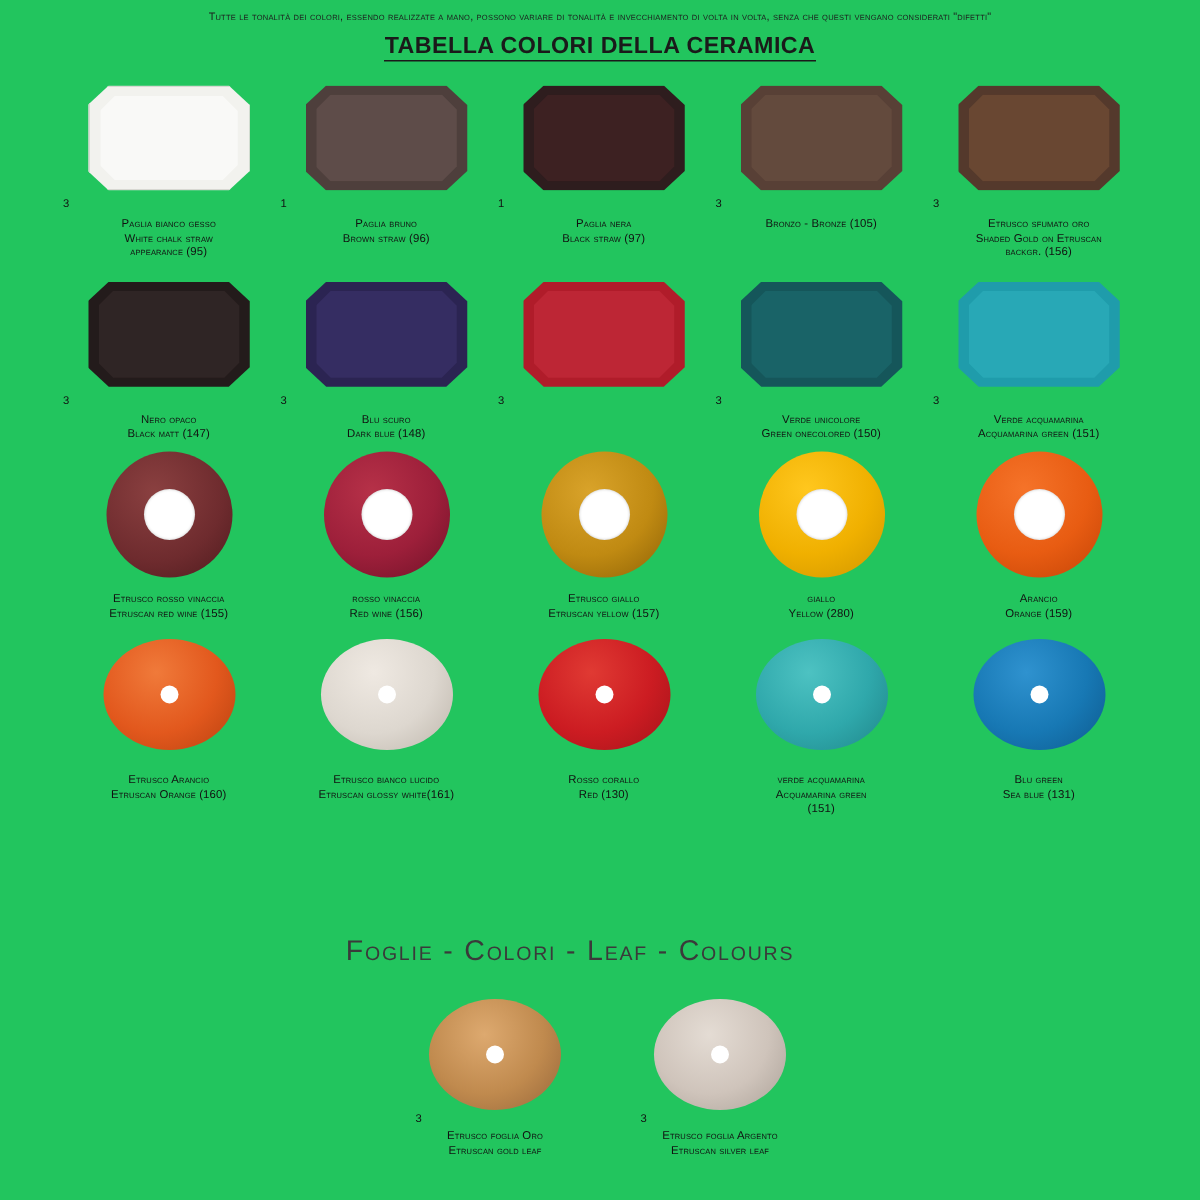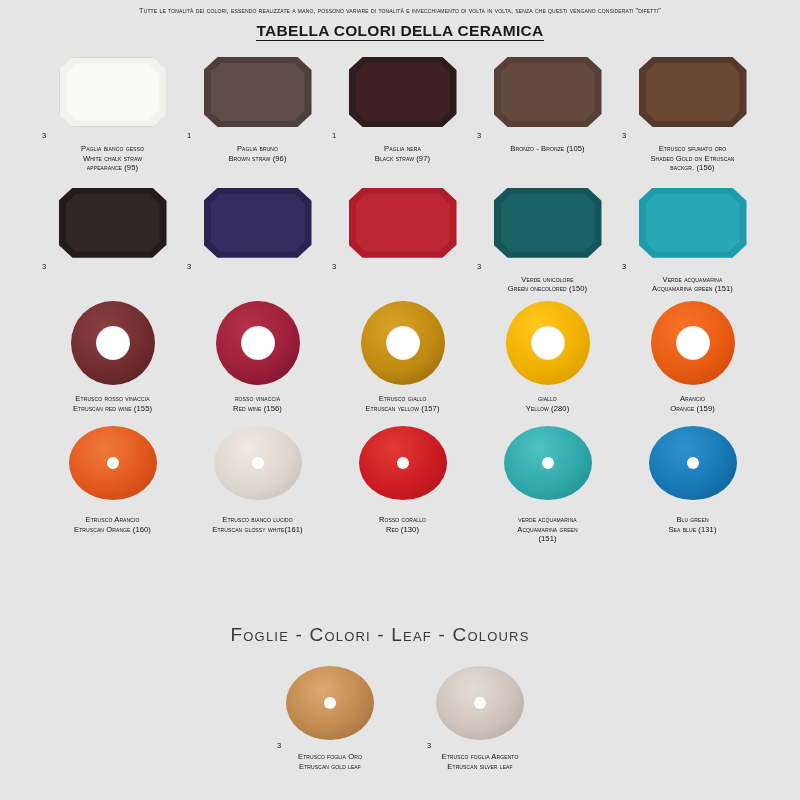--- a/index.html
+++ b/index.html
@@ -10,21 +10,21 @@
     height: 800px;
     background: #ffffff;
     font-family: "Liberation Sans", sans-serif;
     color: #1a1a1a;
   }
   #page {
     position: relative;
     width: 800px;
     height: 800px;
     overflow: hidden;
-    background: #e5e5e5;
+    background: #22c55e;
     padding-left: 46px;
   }
   .disclaimer {
     position: absolute;
     top: 6px;
     left: 0;
     width: 800px;
     text-align: center;
     font-size: 7.2px;
     letter-spacing: 0.15px;
@@ -253,27 +253,35 @@
     </div>
 
     <div class="row">
       <div class="cell">
         <div class="swatch-area">
           <div class="oct" style="background:#231b1b;">
               <div class="inner" style="background:#3a2d2d;"></div>
             </div>
           <span class="qty">3</span>
         </div>
+        <div class="caption">
+          <div>Nero opaco</div>
+          <div>Black matt (147)</div>
+        </div>
       </div>
       <div class="cell">
         <div class="swatch-area">
           <div class="oct" style="background:#2b2452;">
               <div class="inner" style="background:#3e3570;"></div>
             </div>
           <span class="qty">3</span>
+        </div>
+        <div class="caption">
+          <div>Blu scuro</div>
+          <div>Dark blue (148)</div>
         </div>
       </div>
       <div class="cell">
         <div class="swatch-area">
           <div class="oct" style="background:#b01c2a;">
               <div class="inner" style="background:#c8303e;"></div>
             </div>
           <span class="qty">3</span>
         </div>
       </div>

